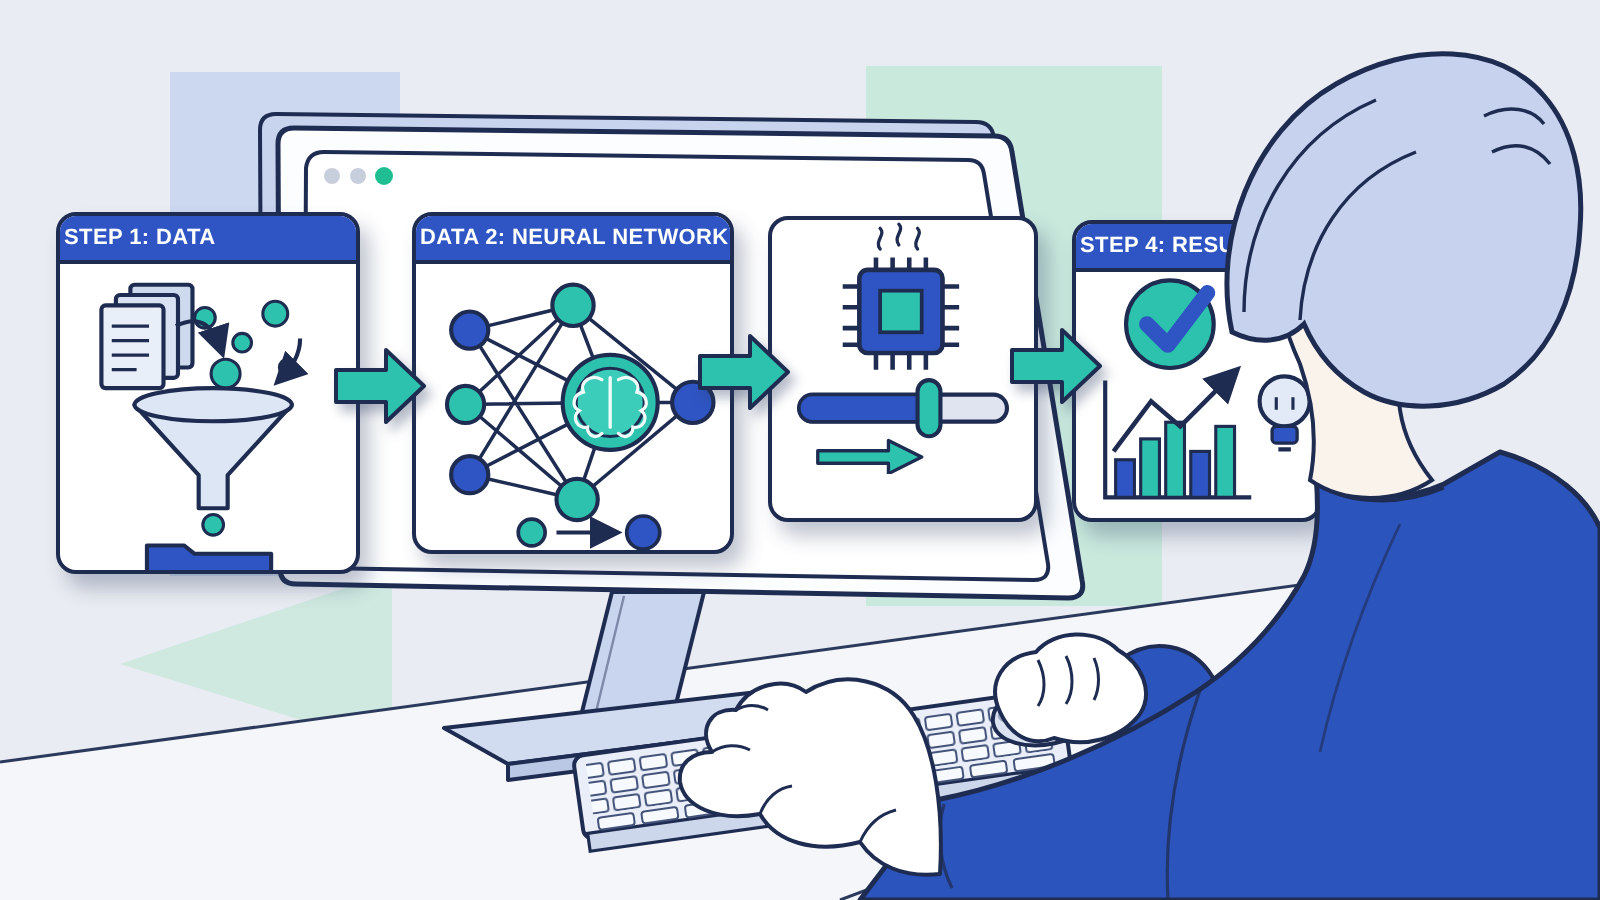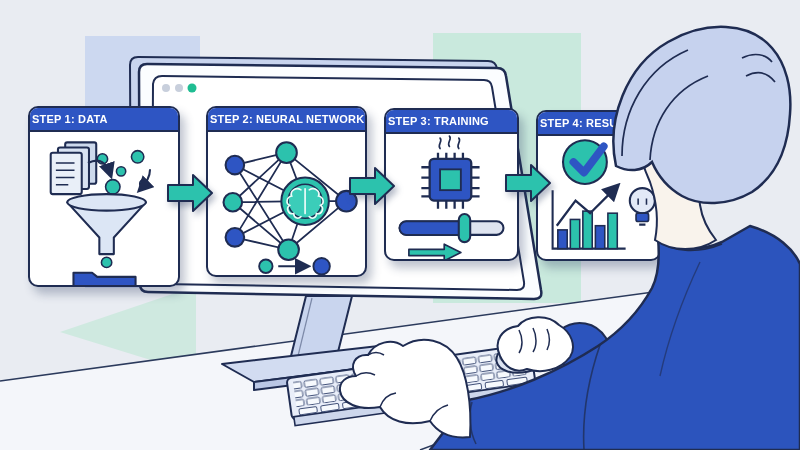--- a/index.html
+++ b/index.html
@@ -81,21 +81,21 @@
           <ellipse cx="74" cy="68" rx="38" ry="8" fill="#dce6f5"></ellipse>
         </g>
         <circle cx="74" cy="126" r="5" fill="#2cc2ad" stroke="#1f2c52" stroke-width="1.5"></circle>
 
         <path d="M42 136 L60 136 L65 140 L102 140 L102 149 L42 149 Z" fill="#2e55c3" stroke="#1f2c52" stroke-width="2" stroke-linejoin="round"></path>
       </svg>
     </div>
   </div>
 
   <div class="card" style="left:206px;top:106px;width:157px;height:167px;">
-    <div class="card-header">STEP 2: NEURAL NETWORK</div>
+    <div class="card-header">DATA 2: NEURAL NETWORK</div>
     <div class="card-body">
       <svg viewBox="0 0 152 140">
         <defs>
           <marker id="ah2" markerWidth="8" markerHeight="8" refX="6" refY="4" orient="auto">
             <path d="M0 0 L8 4 L0 8 Z" fill="#1f2c52"></path>
           </marker>
         </defs>
         <g>
           <g stroke="#1f2c52" stroke-width="1.7">
             <path d="M26 32 L76 20 M26 32 L94 67 M26 32 L78 114
@@ -124,21 +124,20 @@
         <g>
           <circle cx="56" cy="130" r="6.5" fill="#2cc2ad" stroke="#1f2c52" stroke-width="1.8"></circle>
           <path d="M68 130 H96" stroke="#1f2c52" stroke-width="2" fill="none" marker-end="url(#ah2)"></path>
           <circle cx="110" cy="130" r="8" fill="#2e55c3" stroke="#1f2c52" stroke-width="1.8"></circle>
         </g>
       </svg>
     </div>
   </div>
 
   <div class="card" style="left:384px;top:108px;width:131px;height:149px;">
-    <div class="card-header">STEP 3: TRAINING</div>
     <div class="card-body">
       <svg viewBox="0 0 126 122">
 
         <g stroke="#1f2c52" stroke-width="1.6" fill="none" stroke-linecap="round">
           <path d="M52 4 c3 3 -3 6 0 10"></path>
             <path d="M61 2 c3 3 -3 6 0 10"></path>
             <path d="M70 4 c3 3 -3 6 0 10"></path>
         </g>
 
         <g stroke="#1f2c52">

